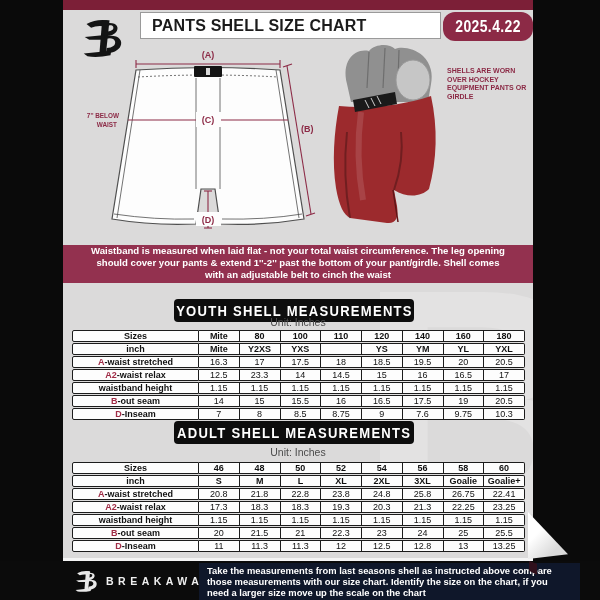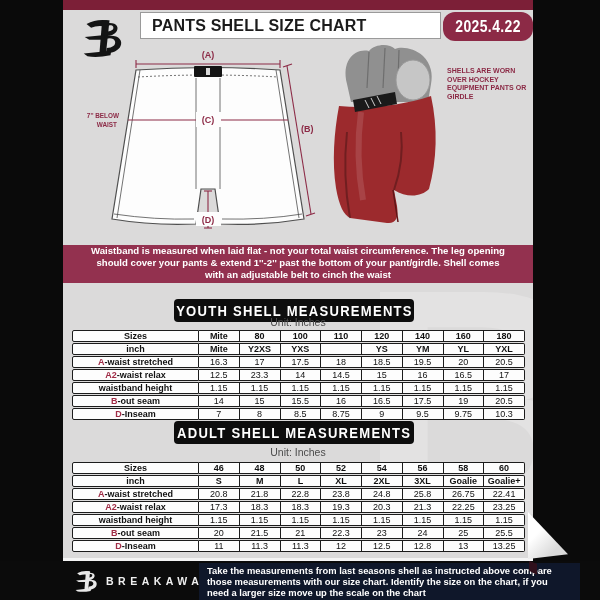--- a/index.html
+++ b/index.html
@@ -230,21 +230,21 @@
             <td>19</td>
             <td>20.5</td>
           </tr>
           <tr>
             <td><span class="pfx">D</span>-Inseam</td>
             <td>7</td>
             <td>8</td>
             <td>8.5</td>
             <td>8.75</td>
             <td>9</td>
-            <td>9.5</td>
+            <td>7.6</td>
             <td>9.75</td>
             <td>10.3</td>
           </tr>
         </tbody>
     </table>
 
     <div class="banner" id="adult-banner">
       <span>ADULT SHELL MEASUREMENTS</span>
     </div>
     <div class="unit" id="adult-unit">Unit: Inches</div>

